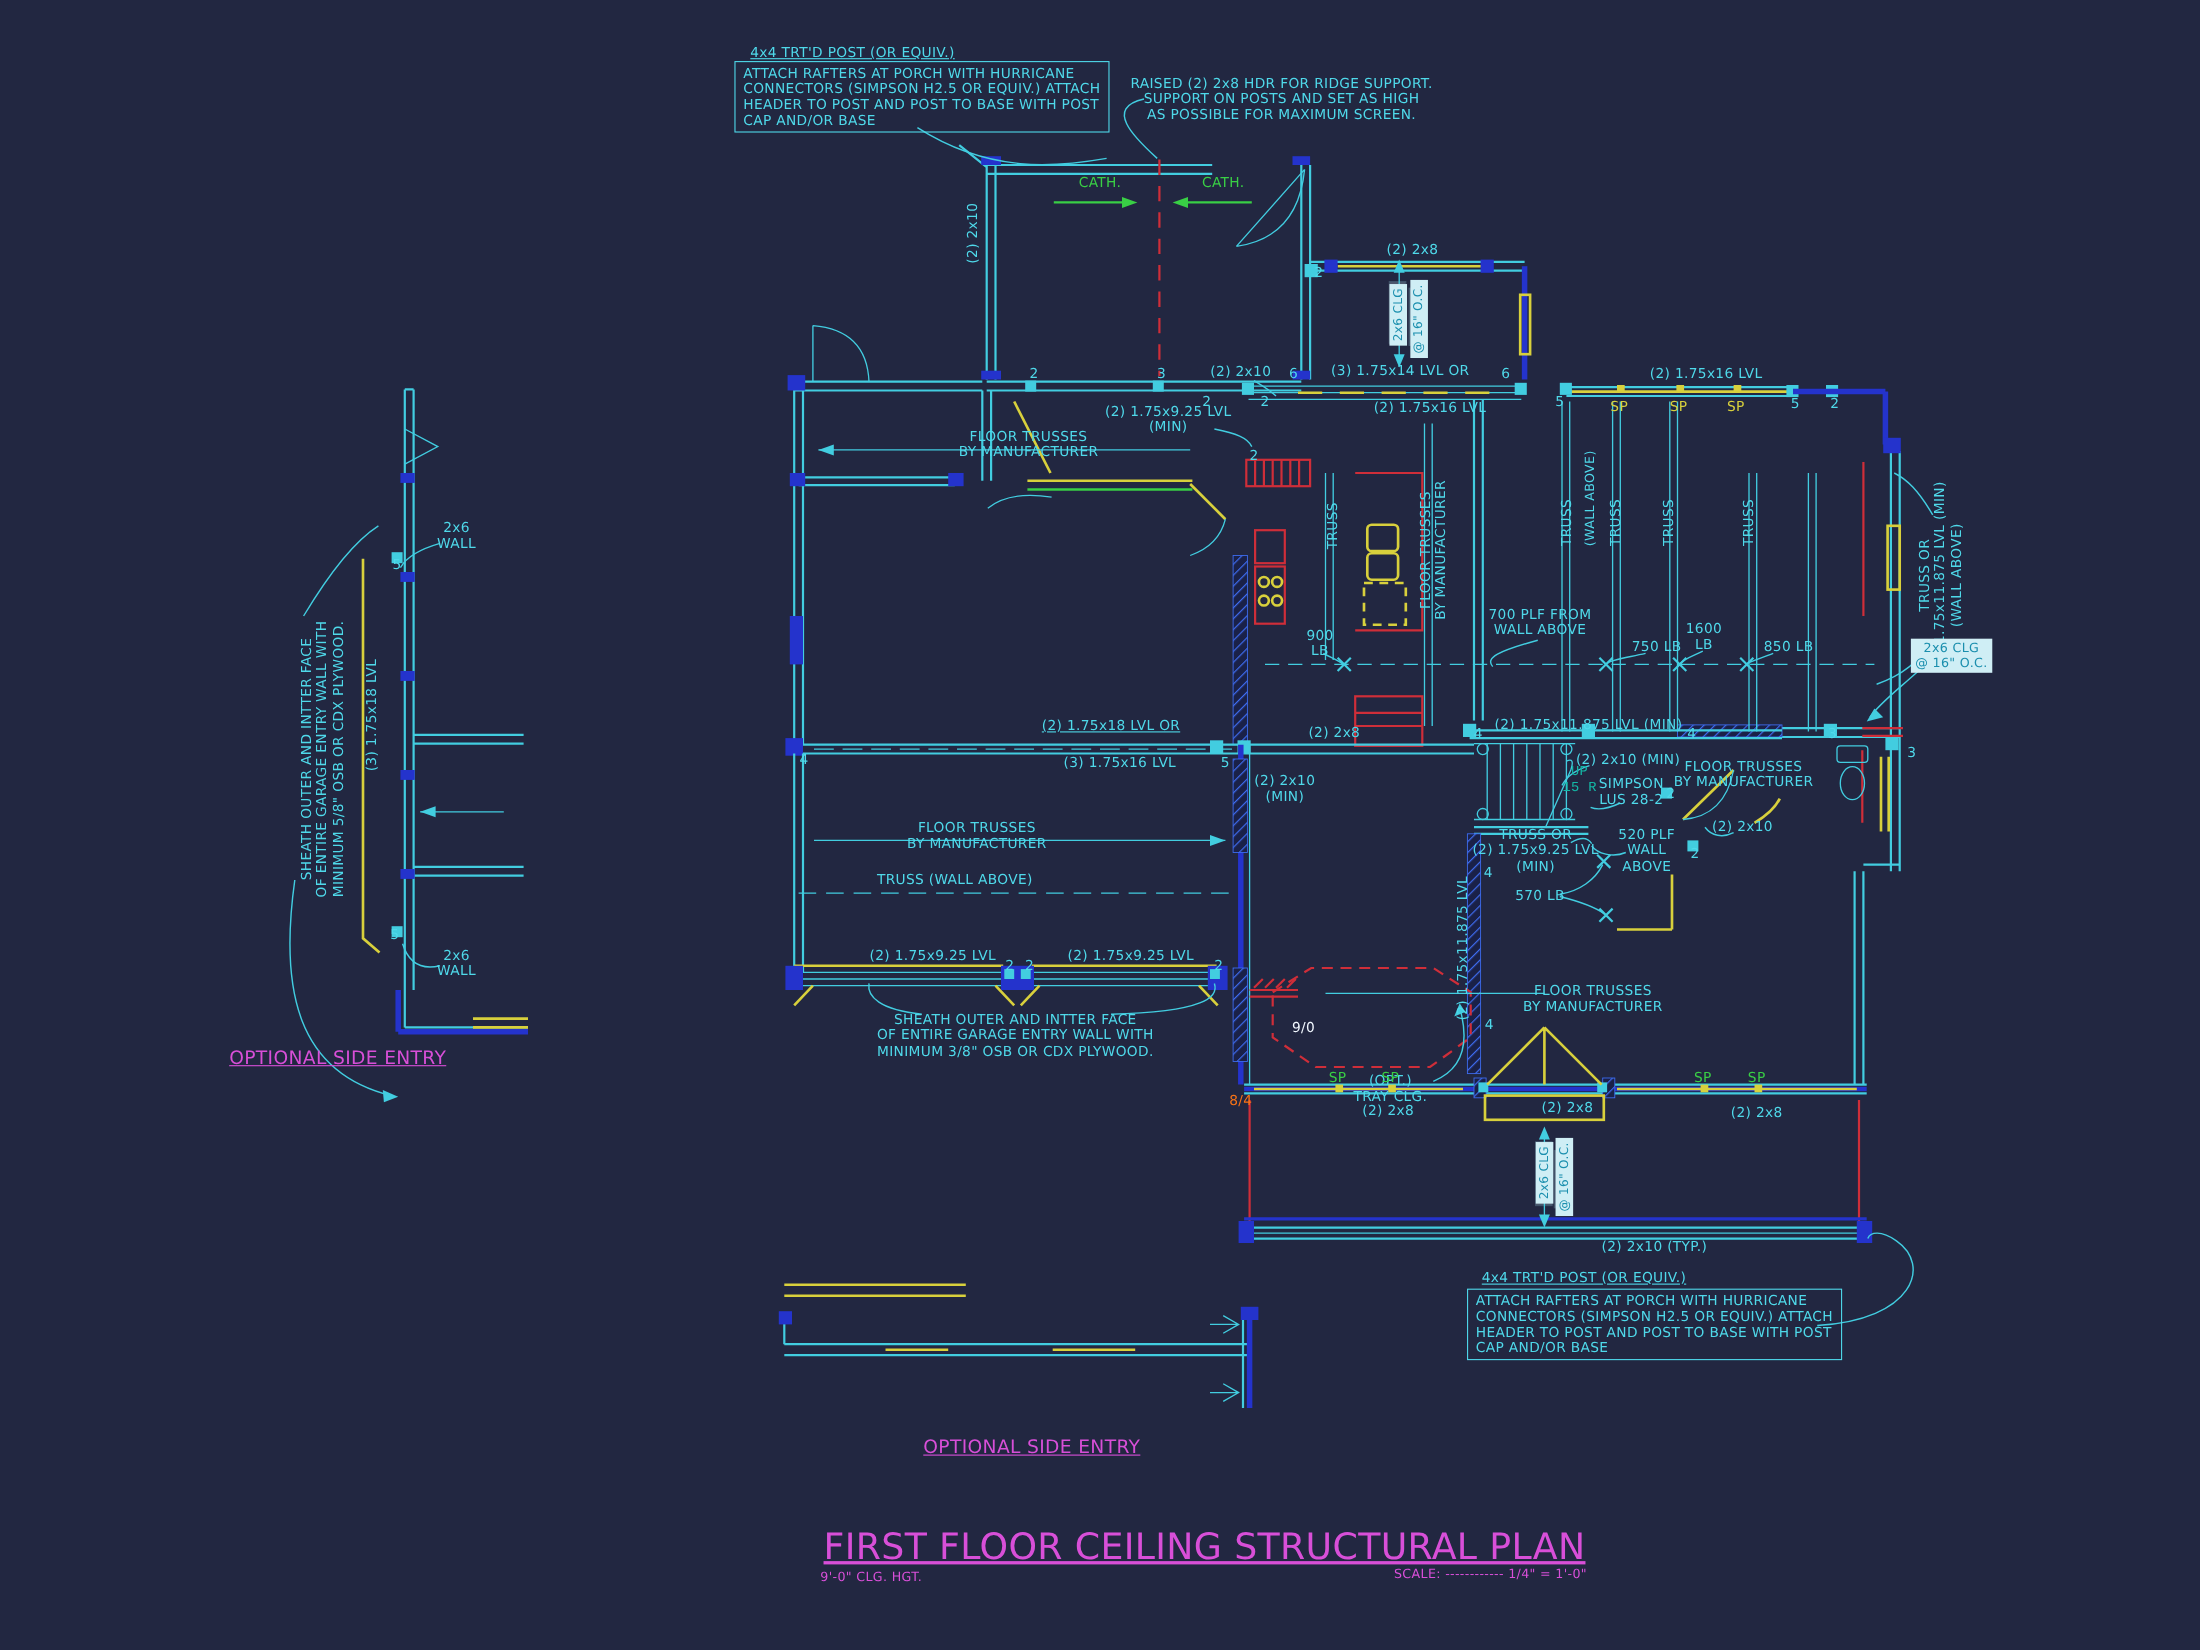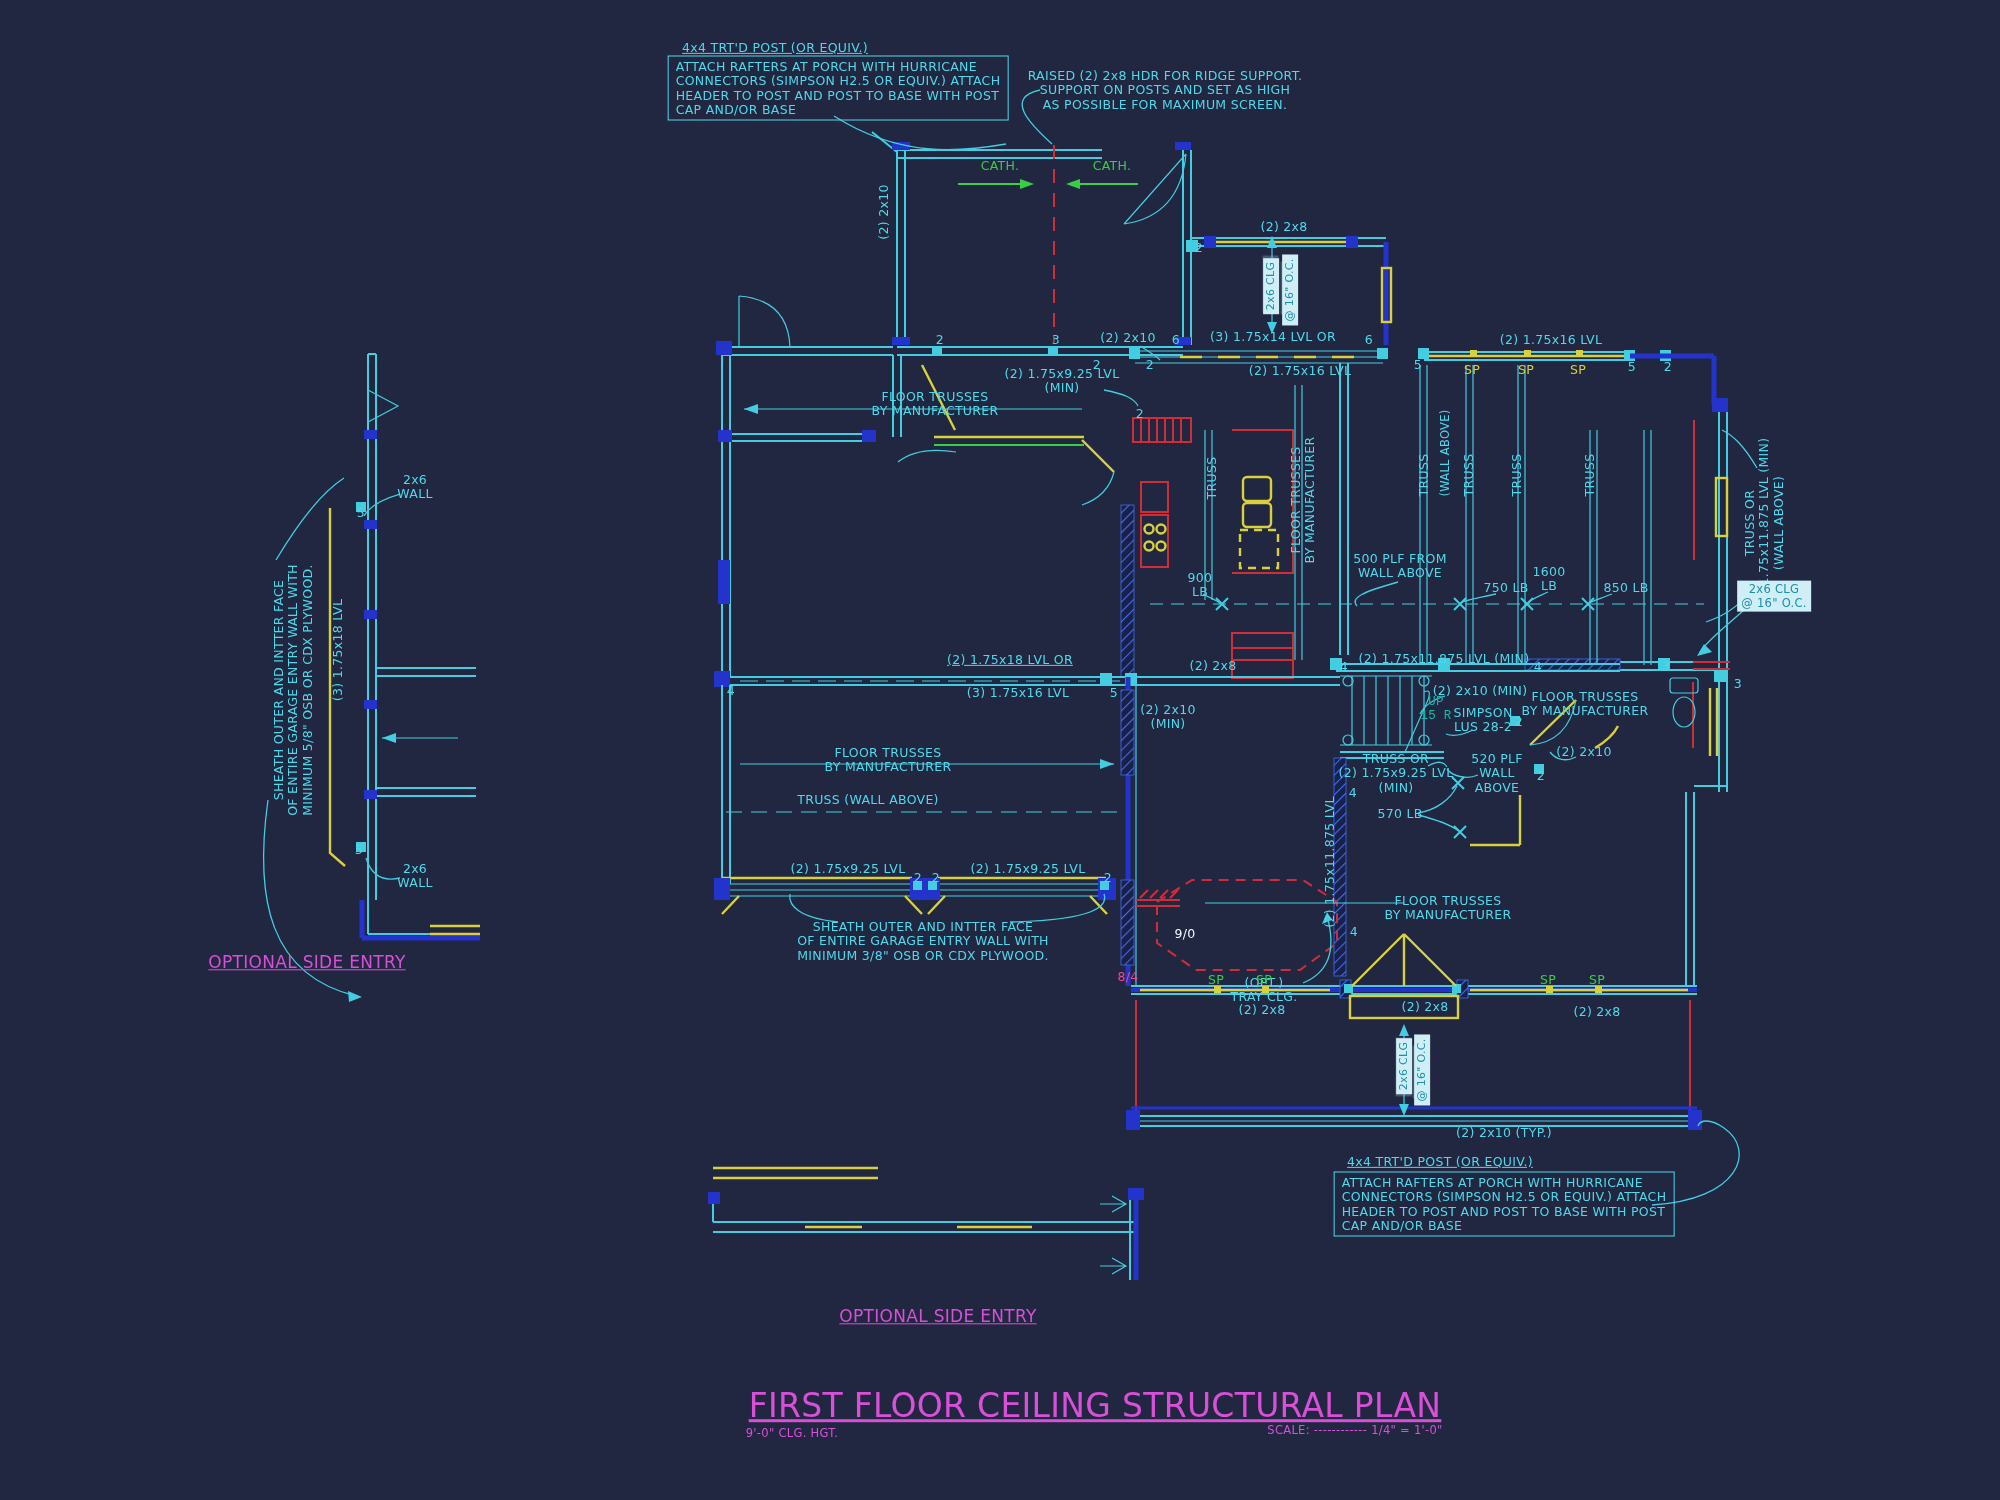--- a/index.html
+++ b/index.html
@@ -325,21 +325,21 @@
       <div class="lbl" style="left: 1517px; top: 475px; transform: translate(-50%, -50%) rotate(-90deg);">TRUSS</div>
       <div class="lbl" style="left: 1590px; top: 475px; transform: translate(-50%, -50%) rotate(-90deg);">TRUSS</div>
       <div class="lbl" style="left: 1446px; top: 453px; font-size: 11.5px; transform: translate(-50%, -50%) rotate(-90deg);">(WALL ABOVE)</div>
       <div class="lbl" style="left: 1303px; top: 500px; transform: translate(-50%, -50%) rotate(-90deg);">FLOOR TRUSSES
 BY MANUFACTURER</div>
       <div class="lbl" style="left: 1764px; top: 523px; transform: translate(-50%, -50%) rotate(-90deg);">TRUSS OR
 (2) 1.75x11.875 LVL (MIN)
 (WALL ABOVE)</div>
       <div class="lbl bgtag" style="left: 1774px; top: 596px; font-size: 11.5px; transform: translate(-50%, -50%);">2x6 CLG
 @ 16" O.C.</div>
-      <div class="lbl" style="left: 1400px; top: 566px; transform: translate(-50%, -50%);">500 PLF FROM
+      <div class="lbl" style="left: 1400px; top: 566px; transform: translate(-50%, -50%);">700 PLF FROM
 WALL ABOVE</div>
       <div class="lbl" style="left: 1200px; top: 585px; transform: translate(-50%, -50%);">900
 LB</div>
       <div class="lbl" style="left: 1506px; top: 588px; transform: translate(-50%, -50%);">750 LB</div>
       <div class="lbl" style="left: 1549px; top: 579px; transform: translate(-50%, -50%);">1600
 LB</div>
       <div class="lbl" style="left: 1626px; top: 588px; transform: translate(-50%, -50%);">850 LB</div>
       <div class="lbl" style="left: 1010px; top: 660px; transform: translate(-50%, -50%); text-decoration: underline;">(2) 1.75x18 LVL OR</div>
       <div class="lbl" style="left: 1018px; top: 693px; transform: translate(-50%, -50%);">(3) 1.75x16 LVL</div>
       <div class="lbl" style="left: 731px; top: 691px; transform: translate(-50%, -50%);">4</div>
@@ -366,21 +366,21 @@
       <div class="lbl" style="left: 1541px; top: 776px; transform: translate(-50%, -50%);">2</div>
       <div class="lbl" style="left: 1396px; top: 773px; transform: translate(-50%, -50%);">TRUSS OR
 (2) 1.75x9.25 LVL
 (MIN)</div>
       <div class="lbl" style="left: 1353px; top: 793px; transform: translate(-50%, -50%);">4</div>
       <div class="lbl" style="left: 1400px; top: 814px; transform: translate(-50%, -50%);">570 LB</div>
       <div class="lbl" style="left: 1330px; top: 862px; transform: translate(-50%, -50%) rotate(-90deg);">(2) 1.75x11.875 LVL</div>
       <div class="lbl" style="left: 1354px; top: 932px; transform: translate(-50%, -50%);">4</div>
       <div class="lbl" style="left: 1448px; top: 908px; transform: translate(-50%, -50%);">FLOOR TRUSSES
 BY MANUFACTURER</div>
-      <div class="lbl" style="left: 1128px; top: 977px; color: #ec4899; transform: translate(-50%, -50%);">8/4</div>
+      <div class="lbl" style="left: 1128px; top: 1001px; color: #f97316; transform: translate(-50%, -50%);">8/4</div>
       <div class="lbl" style="left: 1185px; top: 934px; color: rgb(242, 248, 255); transform: translate(-50%, -50%);">9/0</div>
       <div class="lbl" style="left: 1264px; top: 990px; transform: translate(-50%, -50%);">(OPT.)
 TRAY CLG.</div>
       <div class="lbl" style="left: 1216px; top: 980px; color: rgb(57, 207, 69); transform: translate(-50%, -50%);">SP</div>
       <div class="lbl" style="left: 1264px; top: 980px; color: rgb(57, 207, 69); transform: translate(-50%, -50%);">SP</div>
       <div class="lbl" style="left: 1548px; top: 980px; color: rgb(57, 207, 69); transform: translate(-50%, -50%);">SP</div>
       <div class="lbl" style="left: 1597px; top: 980px; color: rgb(57, 207, 69); transform: translate(-50%, -50%);">SP</div>
       <div class="lbl" style="left: 1262px; top: 1010px; transform: translate(-50%, -50%);">(2) 2x8</div>
       <div class="lbl" style="left: 1425px; top: 1007px; transform: translate(-50%, -50%);">(2) 2x8</div>
       <div class="lbl" style="left: 1597px; top: 1012px; transform: translate(-50%, -50%);">(2) 2x8</div>

